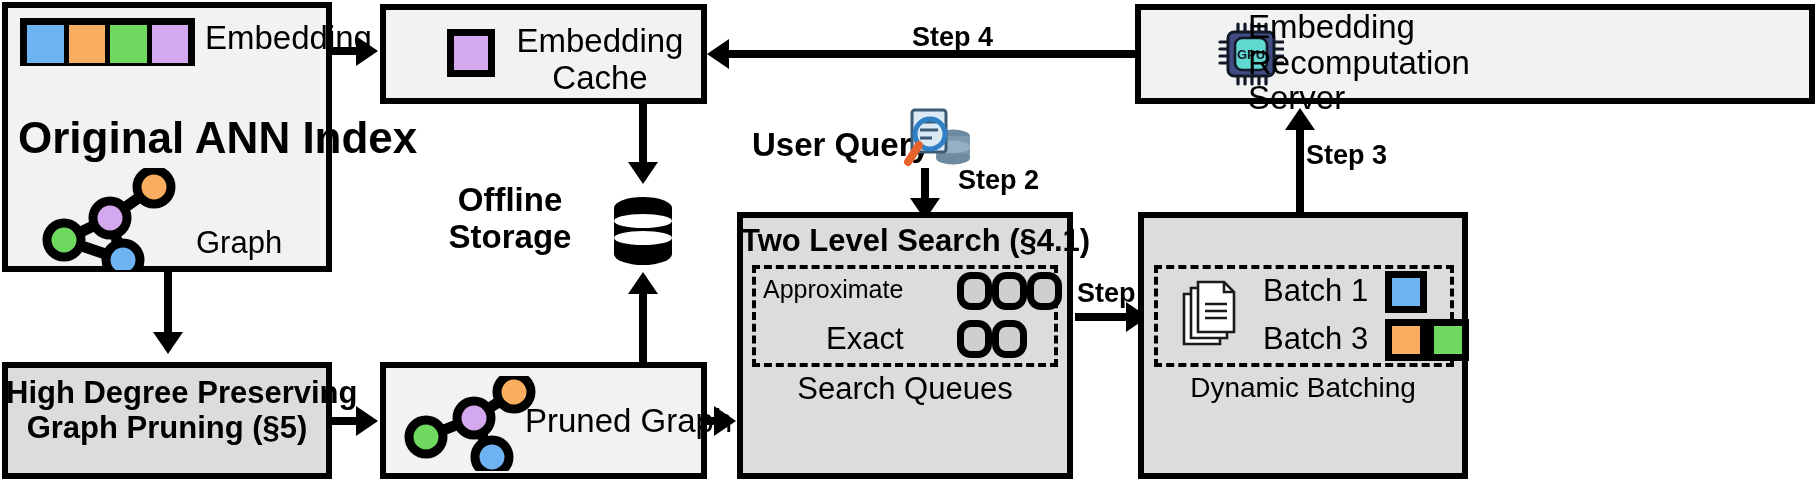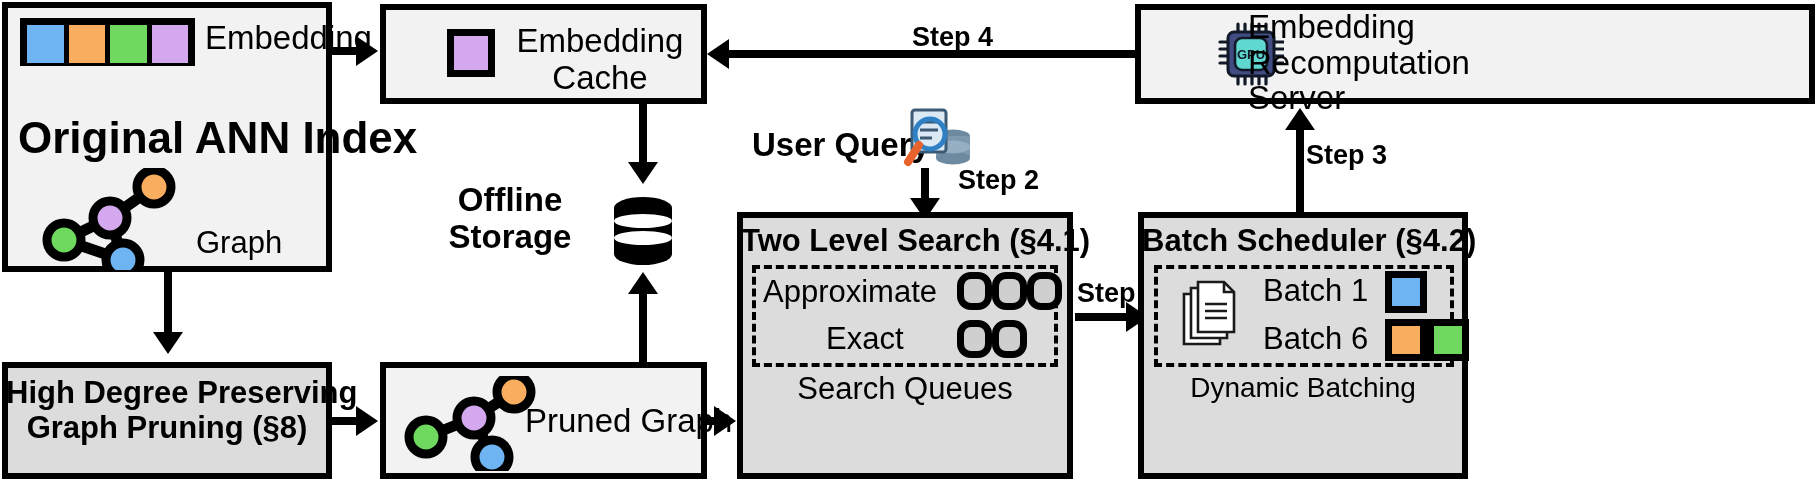--- a/index.html
+++ b/index.html
@@ -154,21 +154,21 @@
   </div>
 
   <div class="vline" style="left:639px;top:104px;width:8px;height:64px;"></div>
   <div class="arrowD" style="left:628px;top:162px;"></div>
 
   <div class="vline" style="left:639px;top:292px;width:8px;height:80px;"></div>
   <div class="arrowU" style="left:628px;top:272px;"></div>
 
   <div class="box gray" style="left:2px;top:362px;width:330px;height:117px;"></div>
   <div class="lbl ctr bold" style="left:6px;top:376px;width:322px;font-size:31px;">High Degree Preserving
-Graph Pruning (§8)</div>
+Graph Pruning (§5)</div>
 
   <div class="vline" style="left:164px;top:272px;width:8px;height:66px;"></div>
   <div class="arrowD" style="left:153px;top:332px;"></div>
 
   <div class="box" style="left:380px;top:362px;width:327px;height:117px;"></div>
   <div class="lbl" style="left:525px;top:403px;font-size:33px;">Pruned Graph</div>
 
   <div class="svgwrap" style="left:402px;top:376px;width:145px;height:95px;">
     <svg width="145" height="95" viewBox="0 0 145 95">
       <g stroke="#000" stroke-width="11" stroke-linecap="round">
@@ -212,56 +212,55 @@
 
   <div class="lbl bold" style="left:958px;top:165px;font-size:27px;">Step 2</div>
   <div class="vline" style="left:921px;top:168px;width:8px;height:38px;"></div>
   <div class="arrowD" style="left:910px;top:198px;"></div>
 
   <div class="box gray" style="left:737px;top:212px;width:336px;height:267px;"></div>
   <div class="lbl ctr bold" style="left:741px;top:224px;width:328px;font-size:31px;">Two Level Search (§4.1)</div>
 
   <div class="dashed" style="left:752px;top:265px;width:306px;height:102px;"></div>
 
-  <div class="lbl" style="left:763px;top:275px;font-size:31px;">Approximate</div>
+  <div class="lbl" style="left:763px;top:275px;font-size:25px;">Approximate</div>
   <div class="slot" style="left:957px;top:272px;width:35px;height:38px;"></div>
   <div class="slot" style="left:992px;top:272px;width:35px;height:38px;"></div>
   <div class="slot" style="left:1027px;top:272px;width:35px;height:38px;"></div>
 
   <div class="lbl" style="left:826px;top:322px;font-size:31px;">Exact</div>
   <div class="slot" style="left:957px;top:320px;width:35px;height:38px;"></div>
   <div class="slot" style="left:992px;top:320px;width:35px;height:38px;"></div>
 
   <div class="lbl ctr" style="left:741px;top:372px;width:328px;font-size:31px;">Search Queues</div>
 
   <div class="lbl bold" style="left:1077px;top:278px;font-size:27px;">Step 2</div>
   <div class="hline" style="left:1075px;top:313px;width:60px;height:8px;"></div>
   <div class="arrowR" style="left:1126px;top:302px;"></div>
 
   <div class="box gray" style="left:1138px;top:212px;width:330px;height:267px;"></div>
-  <div class="lbl ctr bold" style="left:1142px;top:224px;width:322px;font-size:31px;">Batch Scheduler (§4.2)</div>
 
   <div class="dashed" style="left:1154px;top:265px;width:300px;height:102px;"></div>
 
   <div class="svgwrap" style="left:1180px;top:280px;width:56px;height:68px;">
     <svg width="56" height="68" viewBox="0 0 56 68">
       <g fill="#ffffff" stroke="#1a1a1a" stroke-width="2.6">
         <path d="M4 14 h26 l10 10 v40 h-36 z"></path>
         <path d="M11 8 h26 l10 10 v40 h-36 z"></path>
         <path d="M18 2 h26 l10 10 v40 h-36 z"></path>
       </g>
       <path d="M44 2 v10 h10" fill="none" stroke="#1a1a1a" stroke-width="2.6"></path>
       <path d="M25 24 h22 M25 31 h22 M25 38 h22" stroke="#1a1a1a" stroke-width="2.6" fill="none"></path>
     </svg>
   </div>
 
   <div class="lbl" style="left:1263px;top:274px;font-size:31px;">Batch 1</div>
   <div class="sq" style="left:1385px;top:271px;width:42px;height:42px;background:#6fb4f2;"></div>
 
-  <div class="lbl" style="left:1263px;top:322px;font-size:31px;">Batch 6</div>
+  <div class="lbl" style="left:1263px;top:322px;font-size:31px;">Batch 3</div>
   <div class="sq" style="left:1385px;top:319px;width:42px;height:42px;background:#f9ad5f;"></div>
   <div class="sq" style="left:1427px;top:319px;width:42px;height:42px;background:#6ed85f;"></div>
 
   <div class="lbl ctr" style="left:1142px;top:372px;width:322px;font-size:28px;">Dynamic Batching</div>
 
   <div class="lbl bold" style="left:1306px;top:140px;font-size:27px;">Step 3</div>
   <div class="vline" style="left:1296px;top:128px;width:8px;height:86px;"></div>
   <div class="arrowU" style="left:1285px;top:108px;"></div>
 
   <div class="box" style="left:1135px;top:4px;width:680px;height:100px;"></div>

